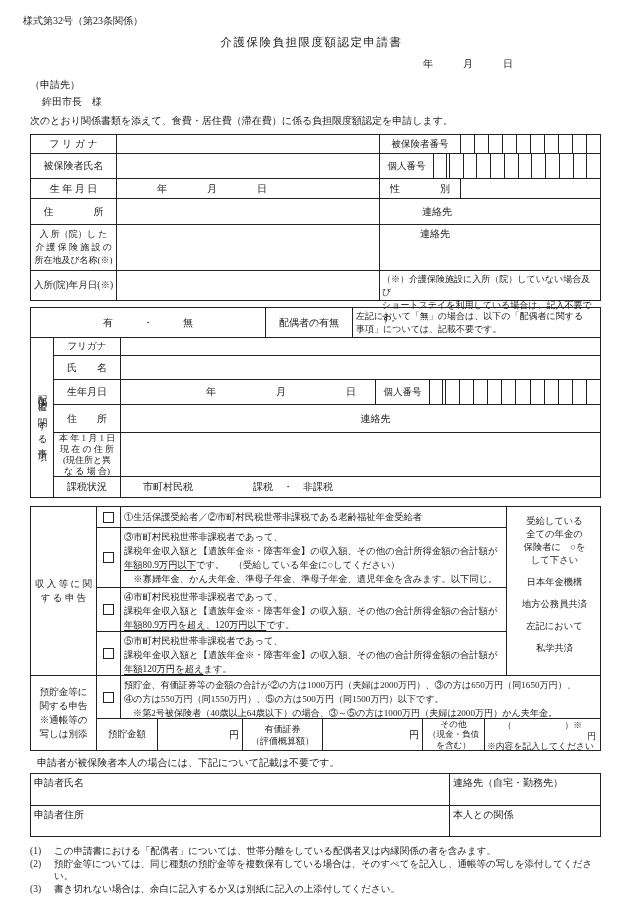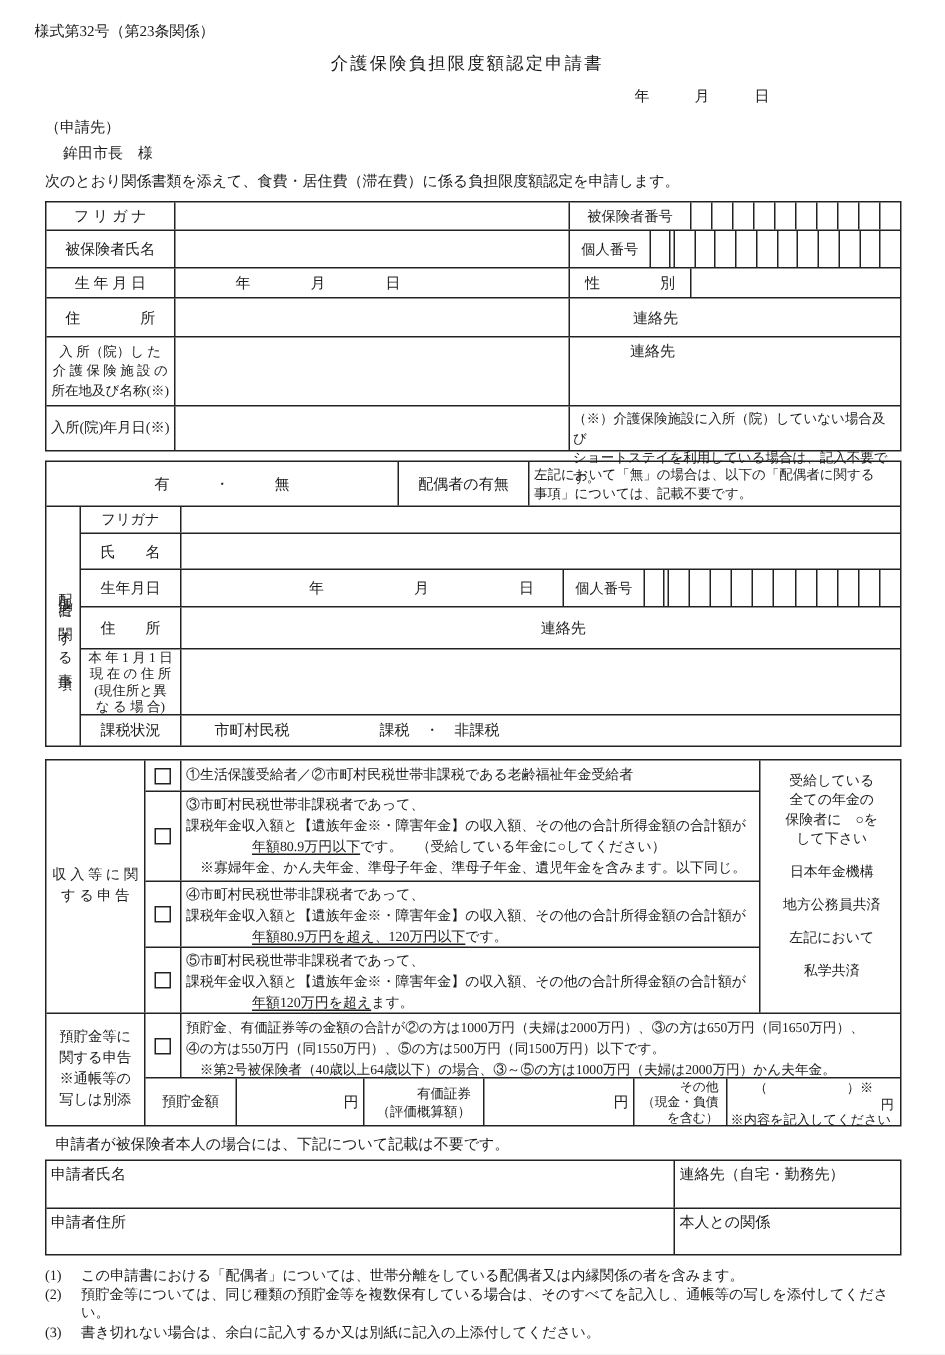--- a/index.html
+++ b/index.html
@@ -43,28 +43,28 @@
   .rows { flex:1; border-left:1px solid #222; box-sizing:border-box; }
 
   .blk { display:flex; border-top:1px solid #222; }
   .tbl > .blk:first-child { border-top:none; }
   .side-h { width:65px; flex:0 0 65px; display:flex; align-items:center; justify-content:center;
             text-align:center; white-space:pre-line; font-size:9.5px; line-height:14px; }
   .cbcell { width:23px; flex:0 0 23px; display:flex; align-items:center; justify-content:center; }
   .cb { width:9px; height:9px; border:1px solid #222; background:#fff; }
   .txtcell { padding:2px 3px; font-size:9.3px; line-height:14px; }
   .txtcell .ln { white-space:pre; }
-  .u { text-decoration:underline; text-underline-offset:2px;margin-left:44px; }
+  .u { text-decoration:underline; text-underline-offset:2px; }
   .inscol { width:96px; flex:0 0 96px; border-left:1px solid #222; box-sizing:border-box;
             display:flex; flex-direction:column; align-items:center; text-align:center;
             font-size:9.3px; line-height:13px; padding-top:8px; }
   .ins-note { white-space:pre-line; }
   .ins-name { margin-top:9px; }
   .yen { display:flex; align-items:center; justify-content:flex-end; padding-right:3px; }
-  .center { display:flex; align-items:center; justify-content:center; text-align:right; white-space:pre-line; }
+  .center { display:flex; align-items:center; justify-content:center; text-align:center; white-space:pre-line; }
 
   .plain-note { padding-left:7px; margin-top:5px; }
   .notes { padding:8px 20px 0 30px; font-size:9.5px; line-height:12.5px; }
   .note-item { display:flex; }
   .note-num { width:24px; flex:0 0 24px; }
   .note-text { flex:1; }
   .contact-abs { position:relative; }
   .contact-abs .cl { position:absolute; }
 </style>
 </head>

